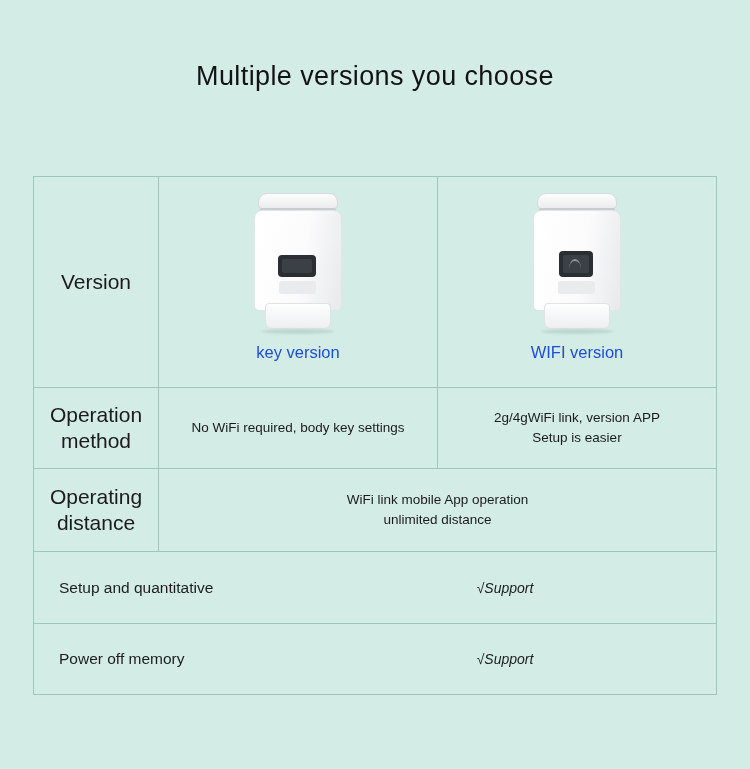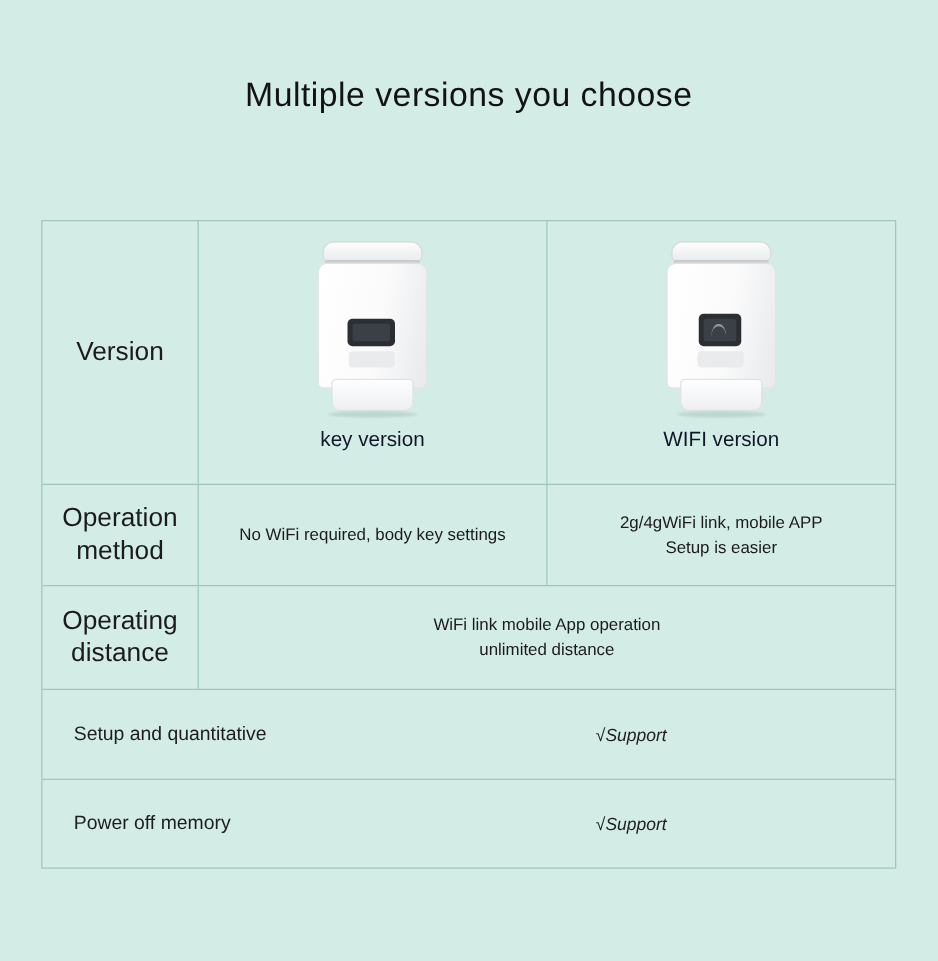--- a/index.html
+++ b/index.html
@@ -83,21 +83,21 @@
 
   
   .prod-cell {
     flex-direction: column;
     justify-content: flex-start;
     padding-top: 10px;
   }
   .prod-caption {
     margin-top: 6px;
     font-size: 16.5px;
-    color: #0f172a;
+    color: #1d4ed8;
   }
   .prod-wrap {
     height: 148px;
     display: flex;
     align-items: flex-end;
     justify-content: center;
   }
 
   
   .feeder {
@@ -269,21 +269,21 @@
     <div class="row row-operation">
       <div class="cell c-label two-line">
         <div>
           <span>Operation</span>
           <span>method</span>
         </div>
       </div>
       <div class="cell c-mid">No WiFi required, body key settings</div>
       <div class="cell c-right">
         <div>
-          <div class="big">2g/4gWiFi link, mobile APP</div>
+          <div class="big">2g/4gWiFi link, version APP</div>
           <div>Setup is easier</div>
         </div>
       </div>
     </div>
 
     <div class="row row-distance">
       <div class="cell c-label two-line">
         <div>
           <span>Operating</span>
           <span>distance</span>

